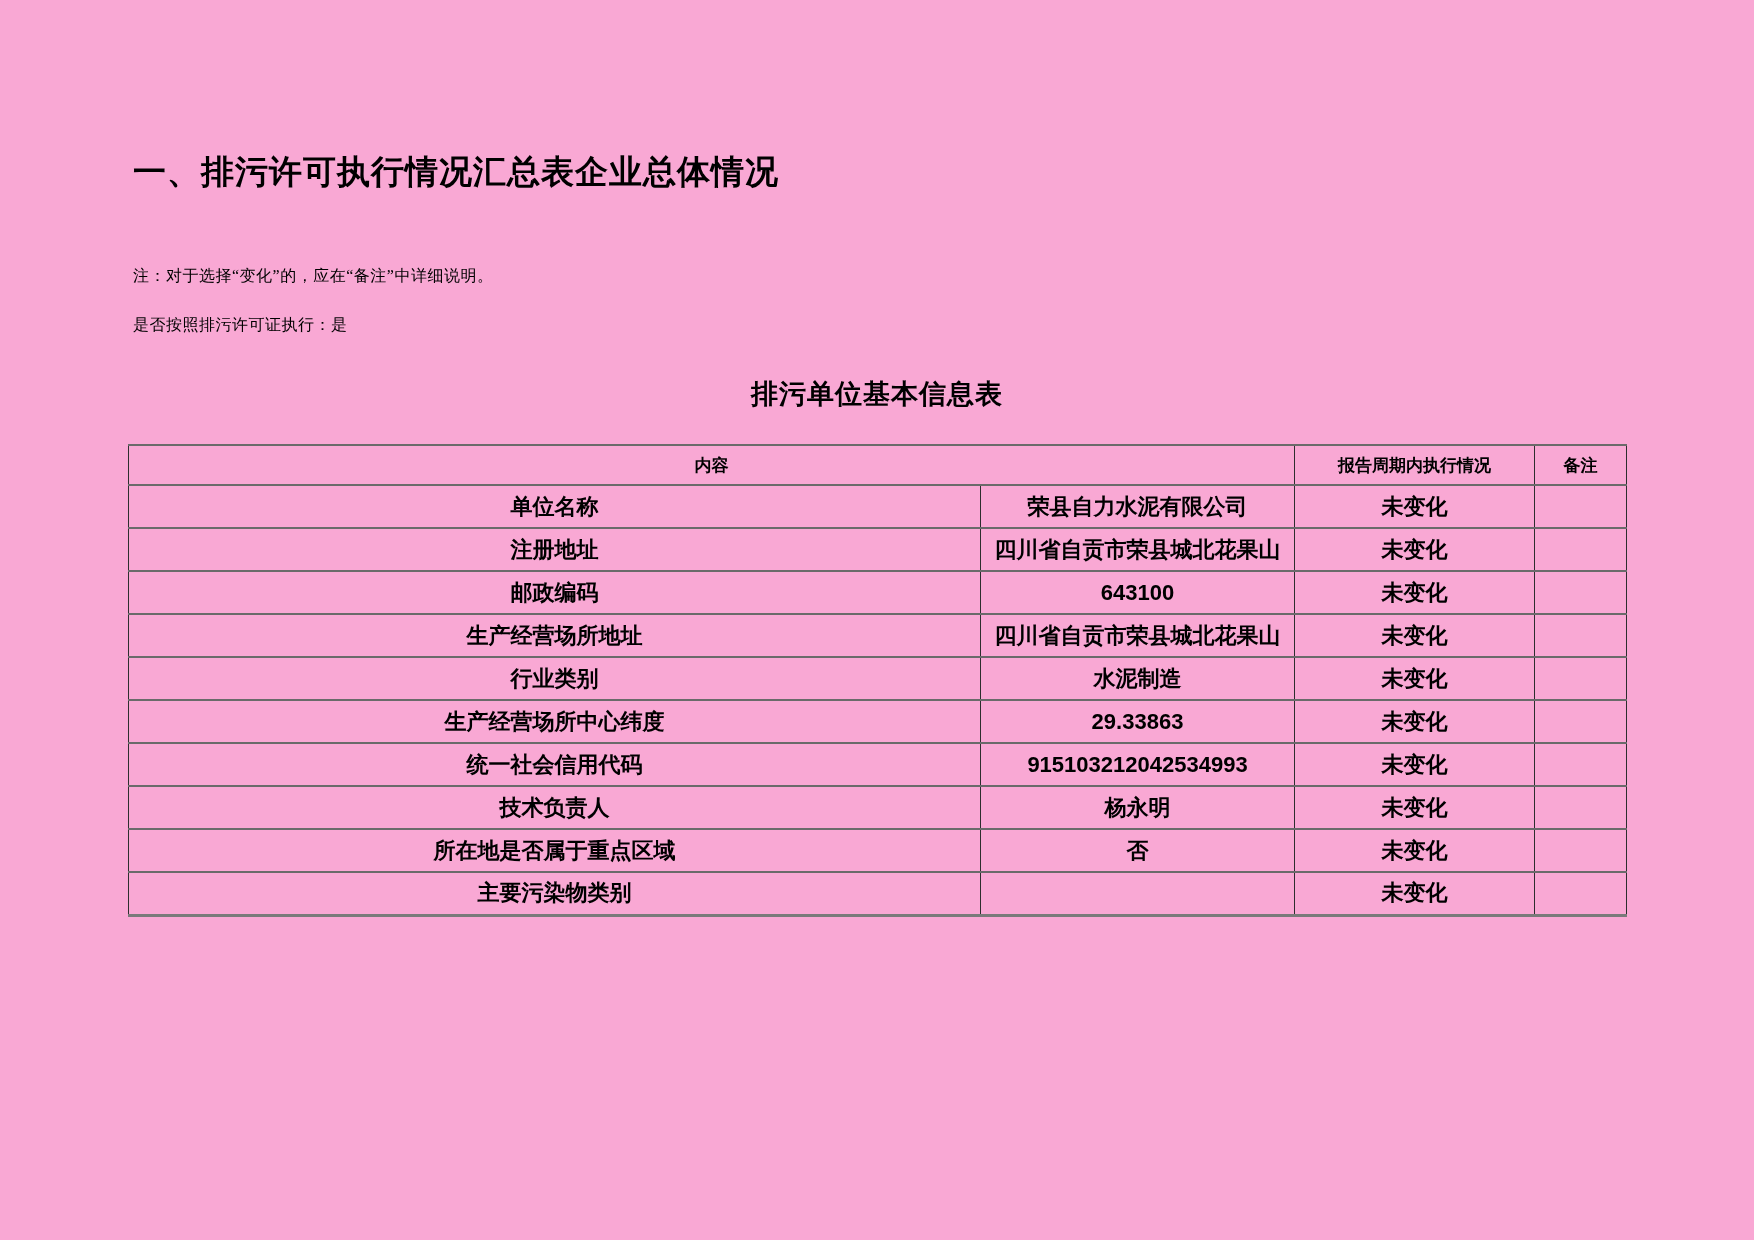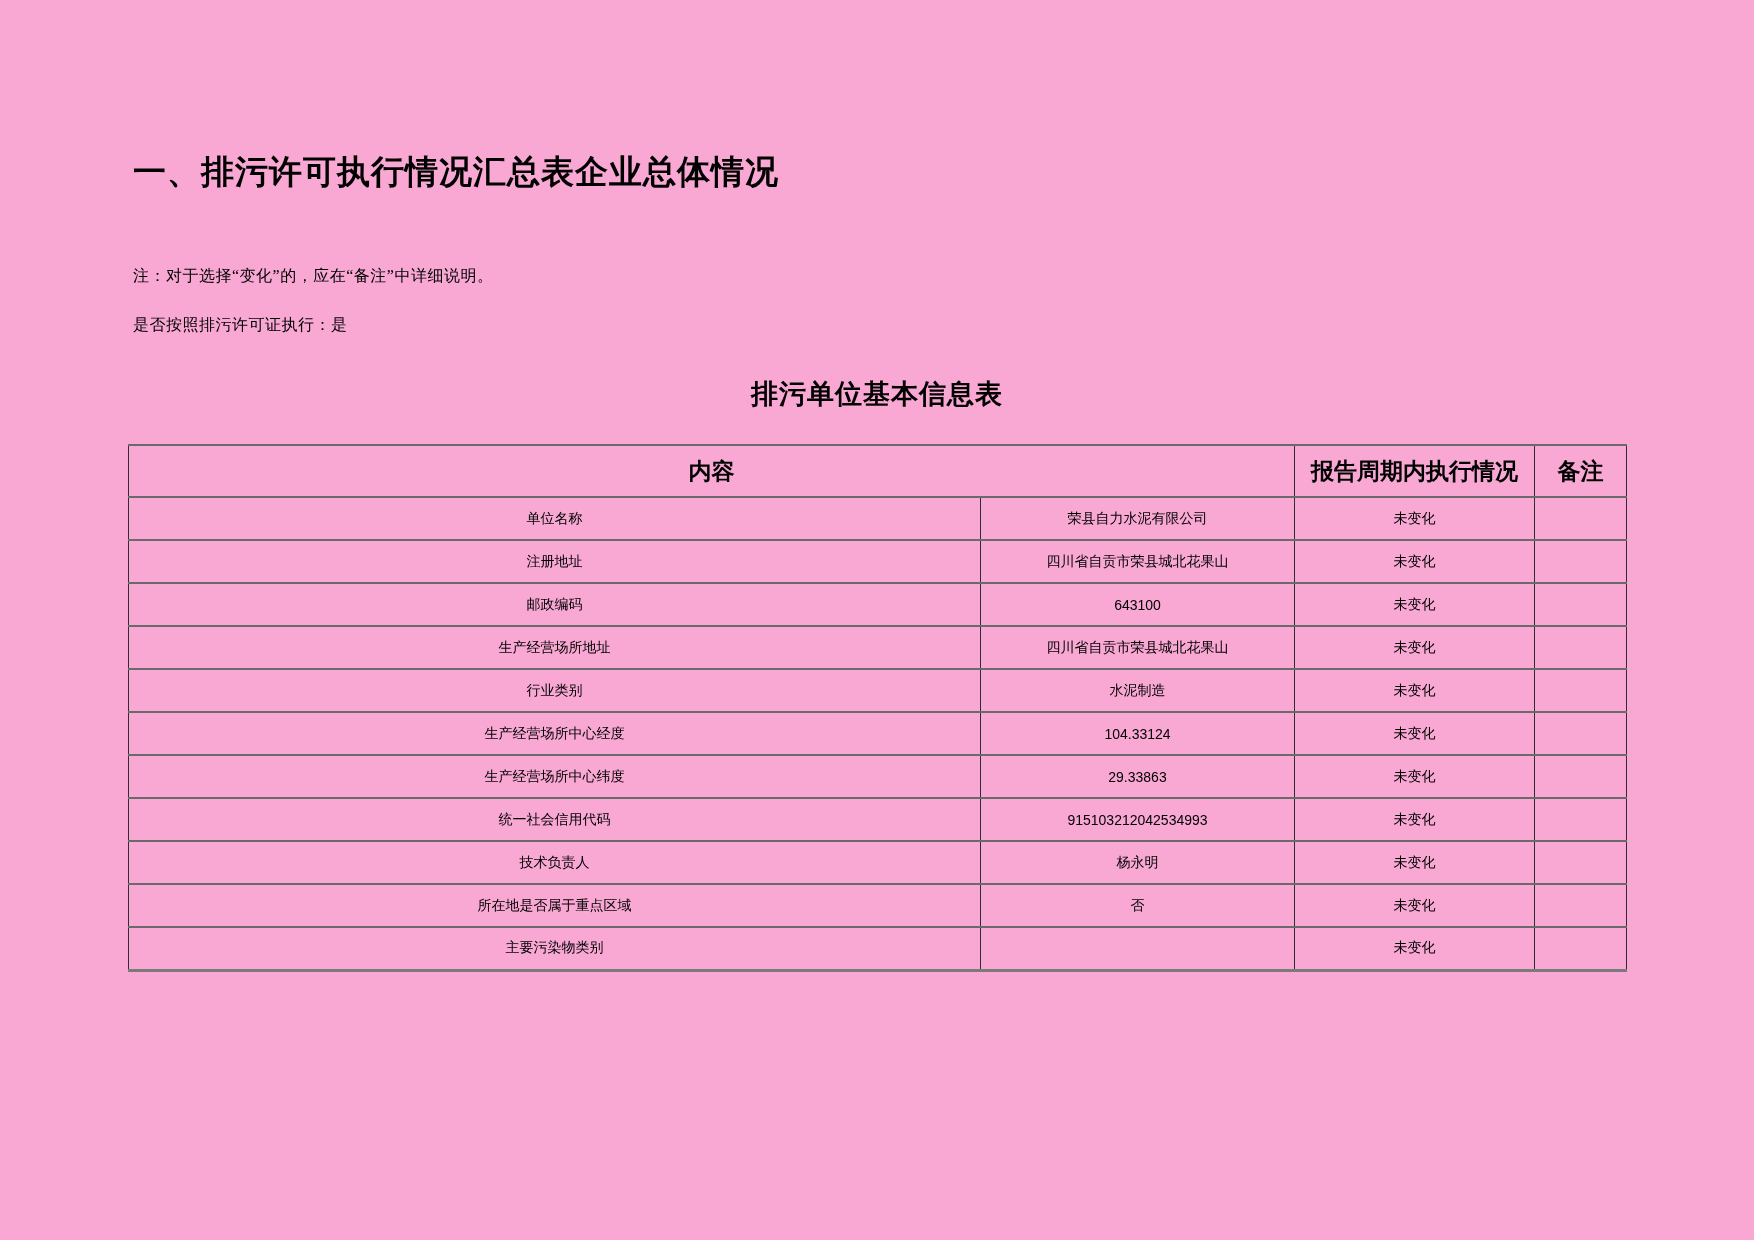--- a/index.html
+++ b/index.html
@@ -52,31 +52,32 @@
     border-collapse: collapse;
     table-layout: fixed;
   }
   .info-table th, .info-table td {
     border-left: 1px solid #2e2e2e;
     border-right: 1px solid #2e2e2e;
     border-top: 2px solid #6a6a6a;
     border-bottom: 2px solid #6a6a6a;
     text-align: center;
     vertical-align: middle;
-    font-size: 14px;
+    font-size: 22px;
     padding: 0 4px;
     overflow: hidden;
     white-space: nowrap;
+    font-weight: bold;
   }
   .info-table { border-bottom: 3px solid #7a7a7a; }
   .info-table th {
-    height: 52px;
+    height: 40px;
     font-family: "Liberation Sans", "DejaVu Sans", sans-serif;
     font-weight: 700;
-    font-size: 23px;
+    font-size: 17px;
   }
   .info-table td { height: 43px; }
   .info-table td.cell-value,
   .info-table td.cell-status {
     font-family: "Liberation Sans", "DejaVu Sans", sans-serif;
   }
 </style>
 </head>
 <body>
 
@@ -128,26 +129,20 @@
         <td class="cell-status">未变化</td>
         <td class="cell-remark"></td>
       </tr>
       <tr>
         <td class="cell-label">行业类别</td>
         <td class="cell-value">水泥制造</td>
         <td class="cell-status">未变化</td>
         <td class="cell-remark"></td>
       </tr>
       <tr>
-        <td class="cell-label">生产经营场所中心经度</td>
-        <td class="cell-value">104.33124</td>
-        <td class="cell-status">未变化</td>
-        <td class="cell-remark"></td>
-      </tr>
-      <tr>
         <td class="cell-label">生产经营场所中心纬度</td>
         <td class="cell-value">29.33863</td>
         <td class="cell-status">未变化</td>
         <td class="cell-remark"></td>
       </tr>
       <tr>
         <td class="cell-label">统一社会信用代码</td>
         <td class="cell-value">915103212042534993</td>
         <td class="cell-status">未变化</td>
         <td class="cell-remark"></td>

